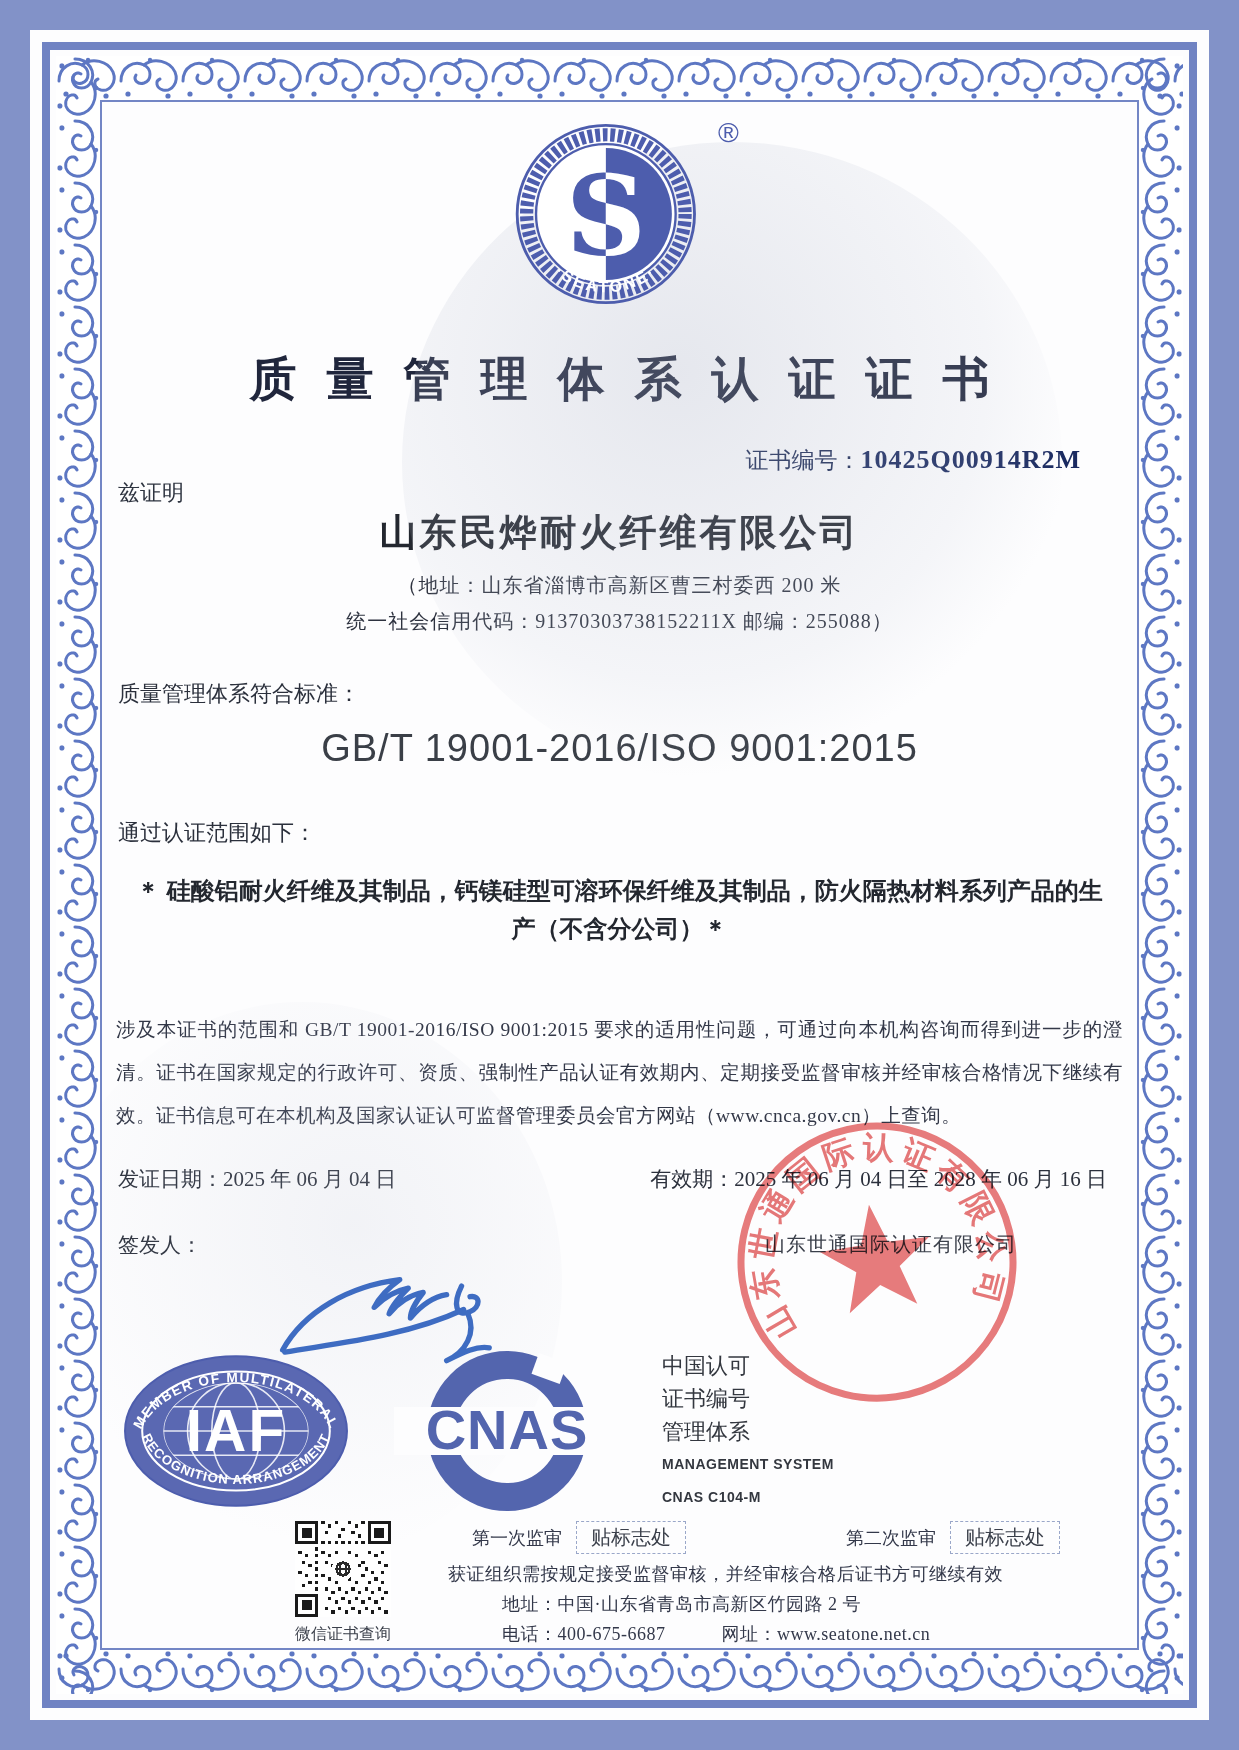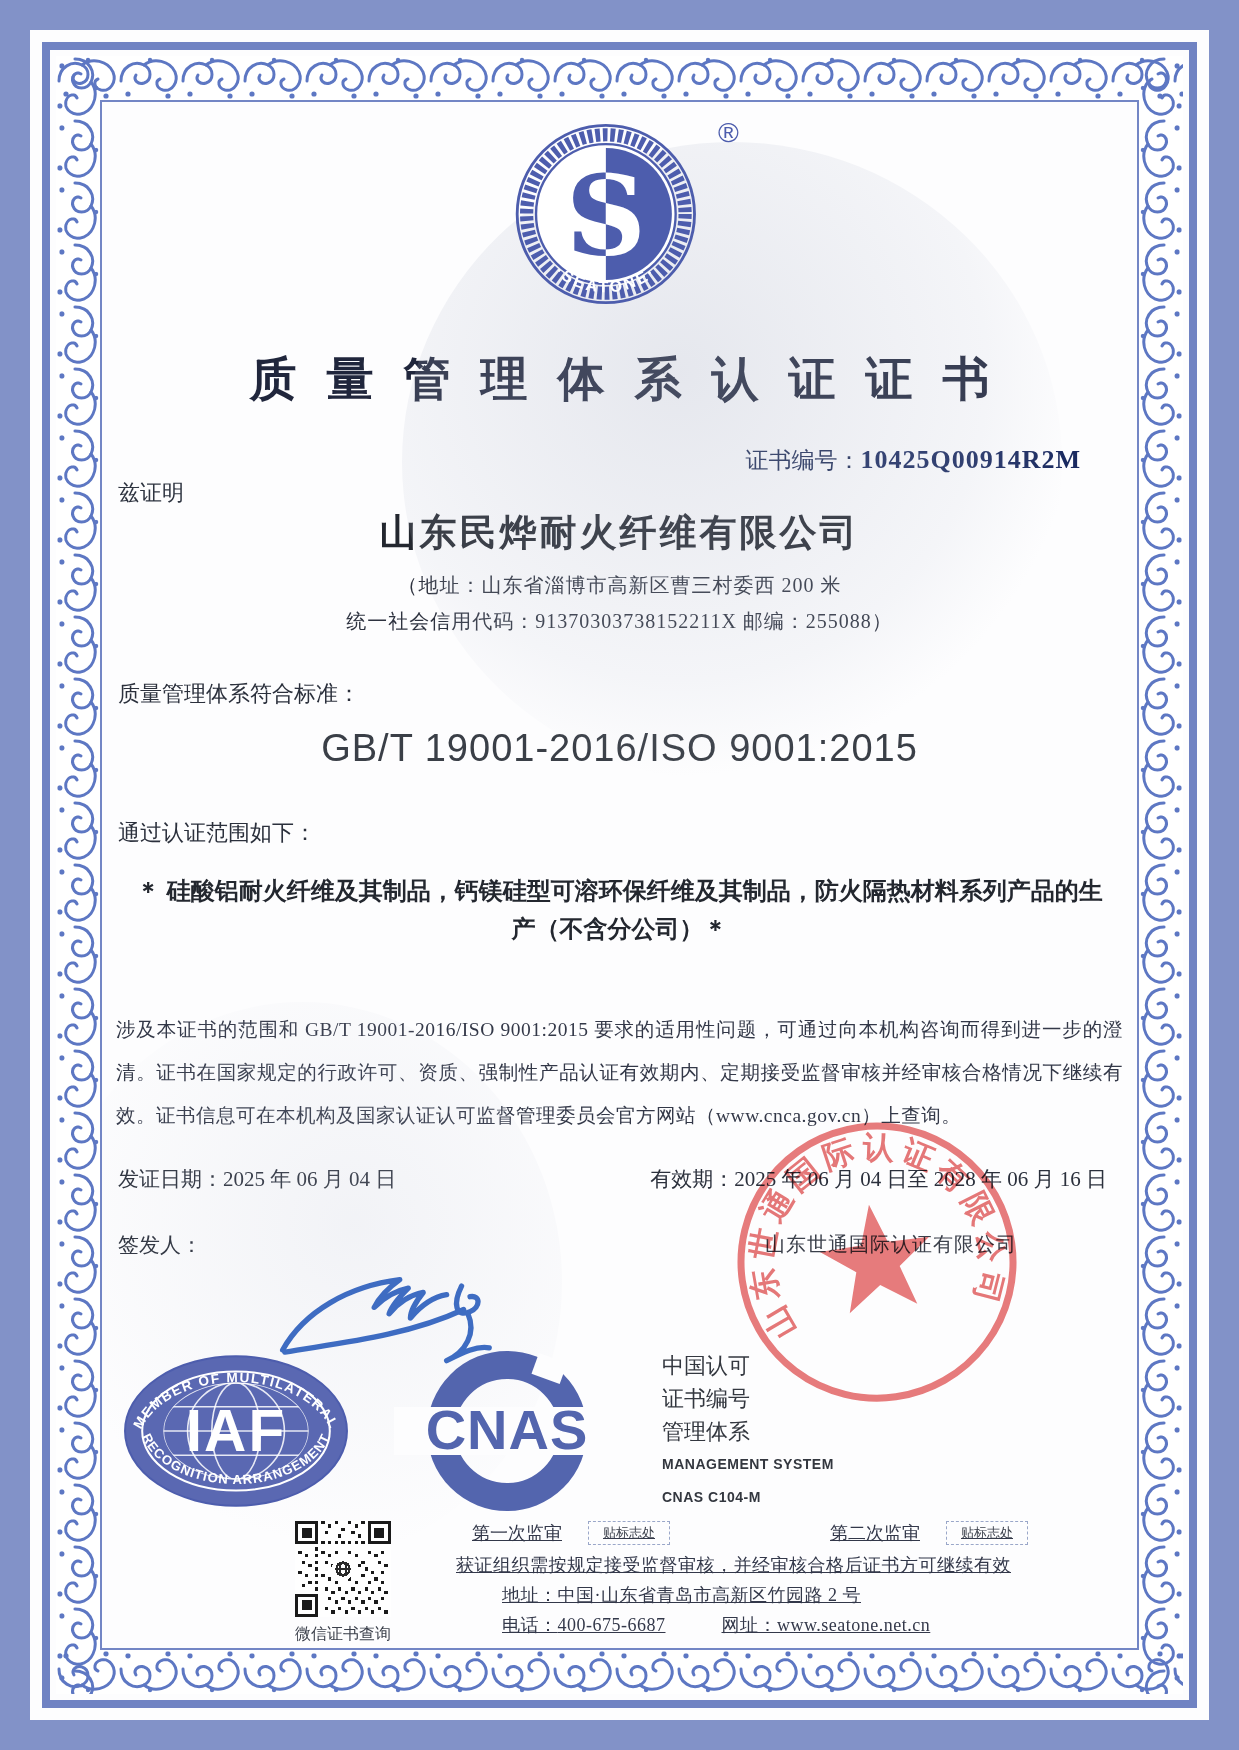--- a/index.html
+++ b/index.html
@@ -42,25 +42,25 @@
   .issuer-name { font-size:20px; color:#3a3f4a; letter-spacing:1px; }
   .signature { position:absolute; left:170px; top:1145px; z-index:2; }
   .stamp { position:absolute; left:630px; top:1012px; width:292px; height:296px; z-index:3;
     mix-blend-mode:multiply; opacity:0.92; transform:rotate(-8deg); }
   .logos-row { display:flex; align-items:center; margin-top:88px; padding-left:18px; gap:42px; position:relative; z-index:2; }
   .accred-text { font-family:"Liberation Sans", sans-serif; color:#33373f; font-size:22px; line-height:33px; }
   .accred-text .en { font-weight:bold; font-size:14px; letter-spacing:0.5px; }
   .footer-row { display:flex; margin-top:6px; padding-left:186px; gap:34px; position:relative; z-index:2; }
   .qr-col { text-align:center; width:110px; }
   .qr-label { font-size:16px; color:#3a3f4a; margin-top:3px; font-family:"Liberation Sans", sans-serif; }
-  .audit-col { flex:1; font-size:18px; color:#33384a;text-decoration:underline; }
+  .audit-col { flex:1; font-size:18px; color:#33384a; }
   .audit-line { display:flex; align-items:center; margin-left:40px; }
-  .sticker-box { border:1.5px dashed #9aa7c9; padding:2px 14px; color:#3a3f4a; font-size:13px; margin-left:26px;text-align:right; }
+  .sticker-box { border:1.5px dashed #9aa7c9; padding:2px 14px; color:#3a3f4a; font-size:20px; margin-left:14px;text-align:right; }
   .audit-gap { width:160px; }
-  .audit-note { margin-top:8px; margin-left:24px; letter-spacing:0.5px; }
+  .audit-note { margin-top:8px; margin-left:16px; letter-spacing:0.5px; }
   .audit-addr { margin-top:6px; margin-left:70px; letter-spacing:0.5px; }
   .audit-contact { margin-top:6px; margin-left:70px; letter-spacing:0.5px; }
   .audit-contact .sp { display:inline-block; width:56px; }
 </style>
 </head>
 <body>
 
 <svg width="0" height="0" style="position:absolute">
   <defs>
     <pattern id="scrollH" width="62" height="44" patternUnits="userSpaceOnUse">

